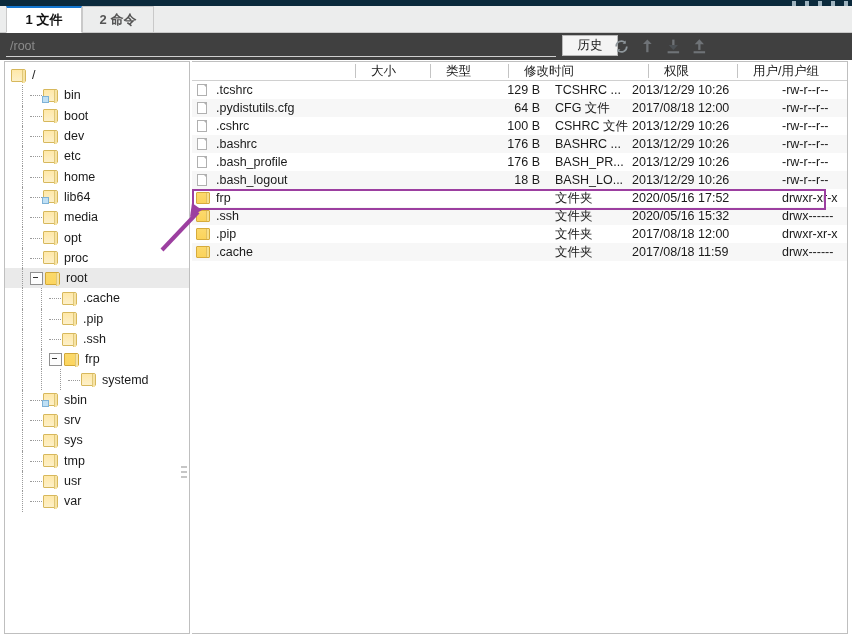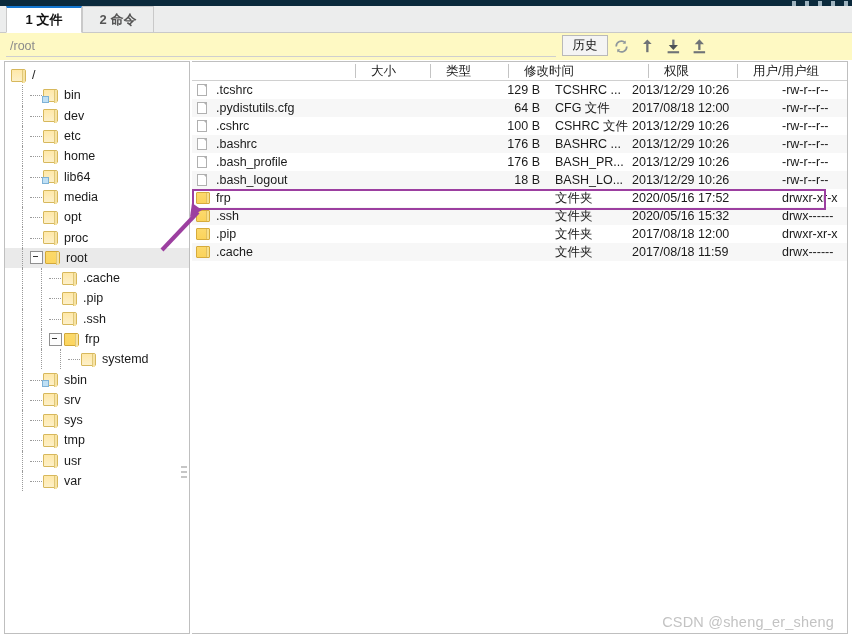--- a/index.html
+++ b/index.html
@@ -84,41 +84,41 @@
     border: 1px solid #c9c9c9;
     color: #555;
     font-weight: bold;
   }
 
   
   .pathrow {
     position: absolute;
     left: 0; top: 33px;
     width: 852px; height: 27px;
-    background: #fef9c3;
+    background: #404040;
     box-sizing: border-box;
   }
   .path-input {
     position: absolute;
     left: 6px; top: 2px;
     width: 550px; height: 22px;
     border: none;
     border-bottom: 1px solid #cfcfcf;
     background: transparent;
     outline: none;
     font-family: "Liberation Sans", "DejaVu Sans", sans-serif;
     font-size: 12.5px;
     color: #8b8b8b;
     padding: 0 4px;
     box-sizing: border-box;
   }
   .hist-btn {
     position: absolute;
     left: 562px; top: 2px;
-    width: 46px; height: 21px;
+    width: 56px; height: 21px;
     background: #f4f4f4;
     border: 1px solid #b9b9b9;
     font-size: 12.5px;
     color: #1a1a1a;
     display: flex;
     align-items: center;
     justify-content: center;
     cursor: default;
     box-sizing: border-box;
   }
@@ -437,20 +437,27 @@
           <div style="width: 25px; flex: 0 0 auto;"></div>
           <div class="dash"></div>
           <div class="folder link"></div>
           <span class="tree-label">bin</span>
         </div>
         <div class="tree-row">
           <div class="tree-guide" style="left: 17px;"></div>
           <div style="width: 25px; flex: 0 0 auto;"></div>
           <div class="dash"></div>
           <div class="folder"></div>
+          <span class="tree-label">boot</span>
+        </div>
+        <div class="tree-row">
+          <div class="tree-guide" style="left: 17px;"></div>
+          <div style="width: 25px; flex: 0 0 auto;"></div>
+          <div class="dash"></div>
+          <div class="folder"></div>
           <span class="tree-label">dev</span>
         </div>
         <div class="tree-row">
           <div class="tree-guide" style="left: 17px;"></div>
           <div style="width: 25px; flex: 0 0 auto;"></div>
           <div class="dash"></div>
           <div class="folder"></div>
           <span class="tree-label">etc</span>
         </div>
         <div class="tree-row">
@@ -682,14 +689,13 @@
         </div>
       </div>
   </div>
 
   <div class="hl-box"></div>
   <svg class="anno-arrow" viewBox="0 0 120 80">
     <line x1="22" y1="64" x2="58" y2="26" stroke="#9c3fa0" stroke-width="4"></line>
     <path d="M52 17 L62 24 L50 31 Z" fill="#9c3fa0"></path>
   </svg>
 
-  <div class="watermark">CSDN @sheng_er_sheng</div>
 </div>
 
 </body></html>

